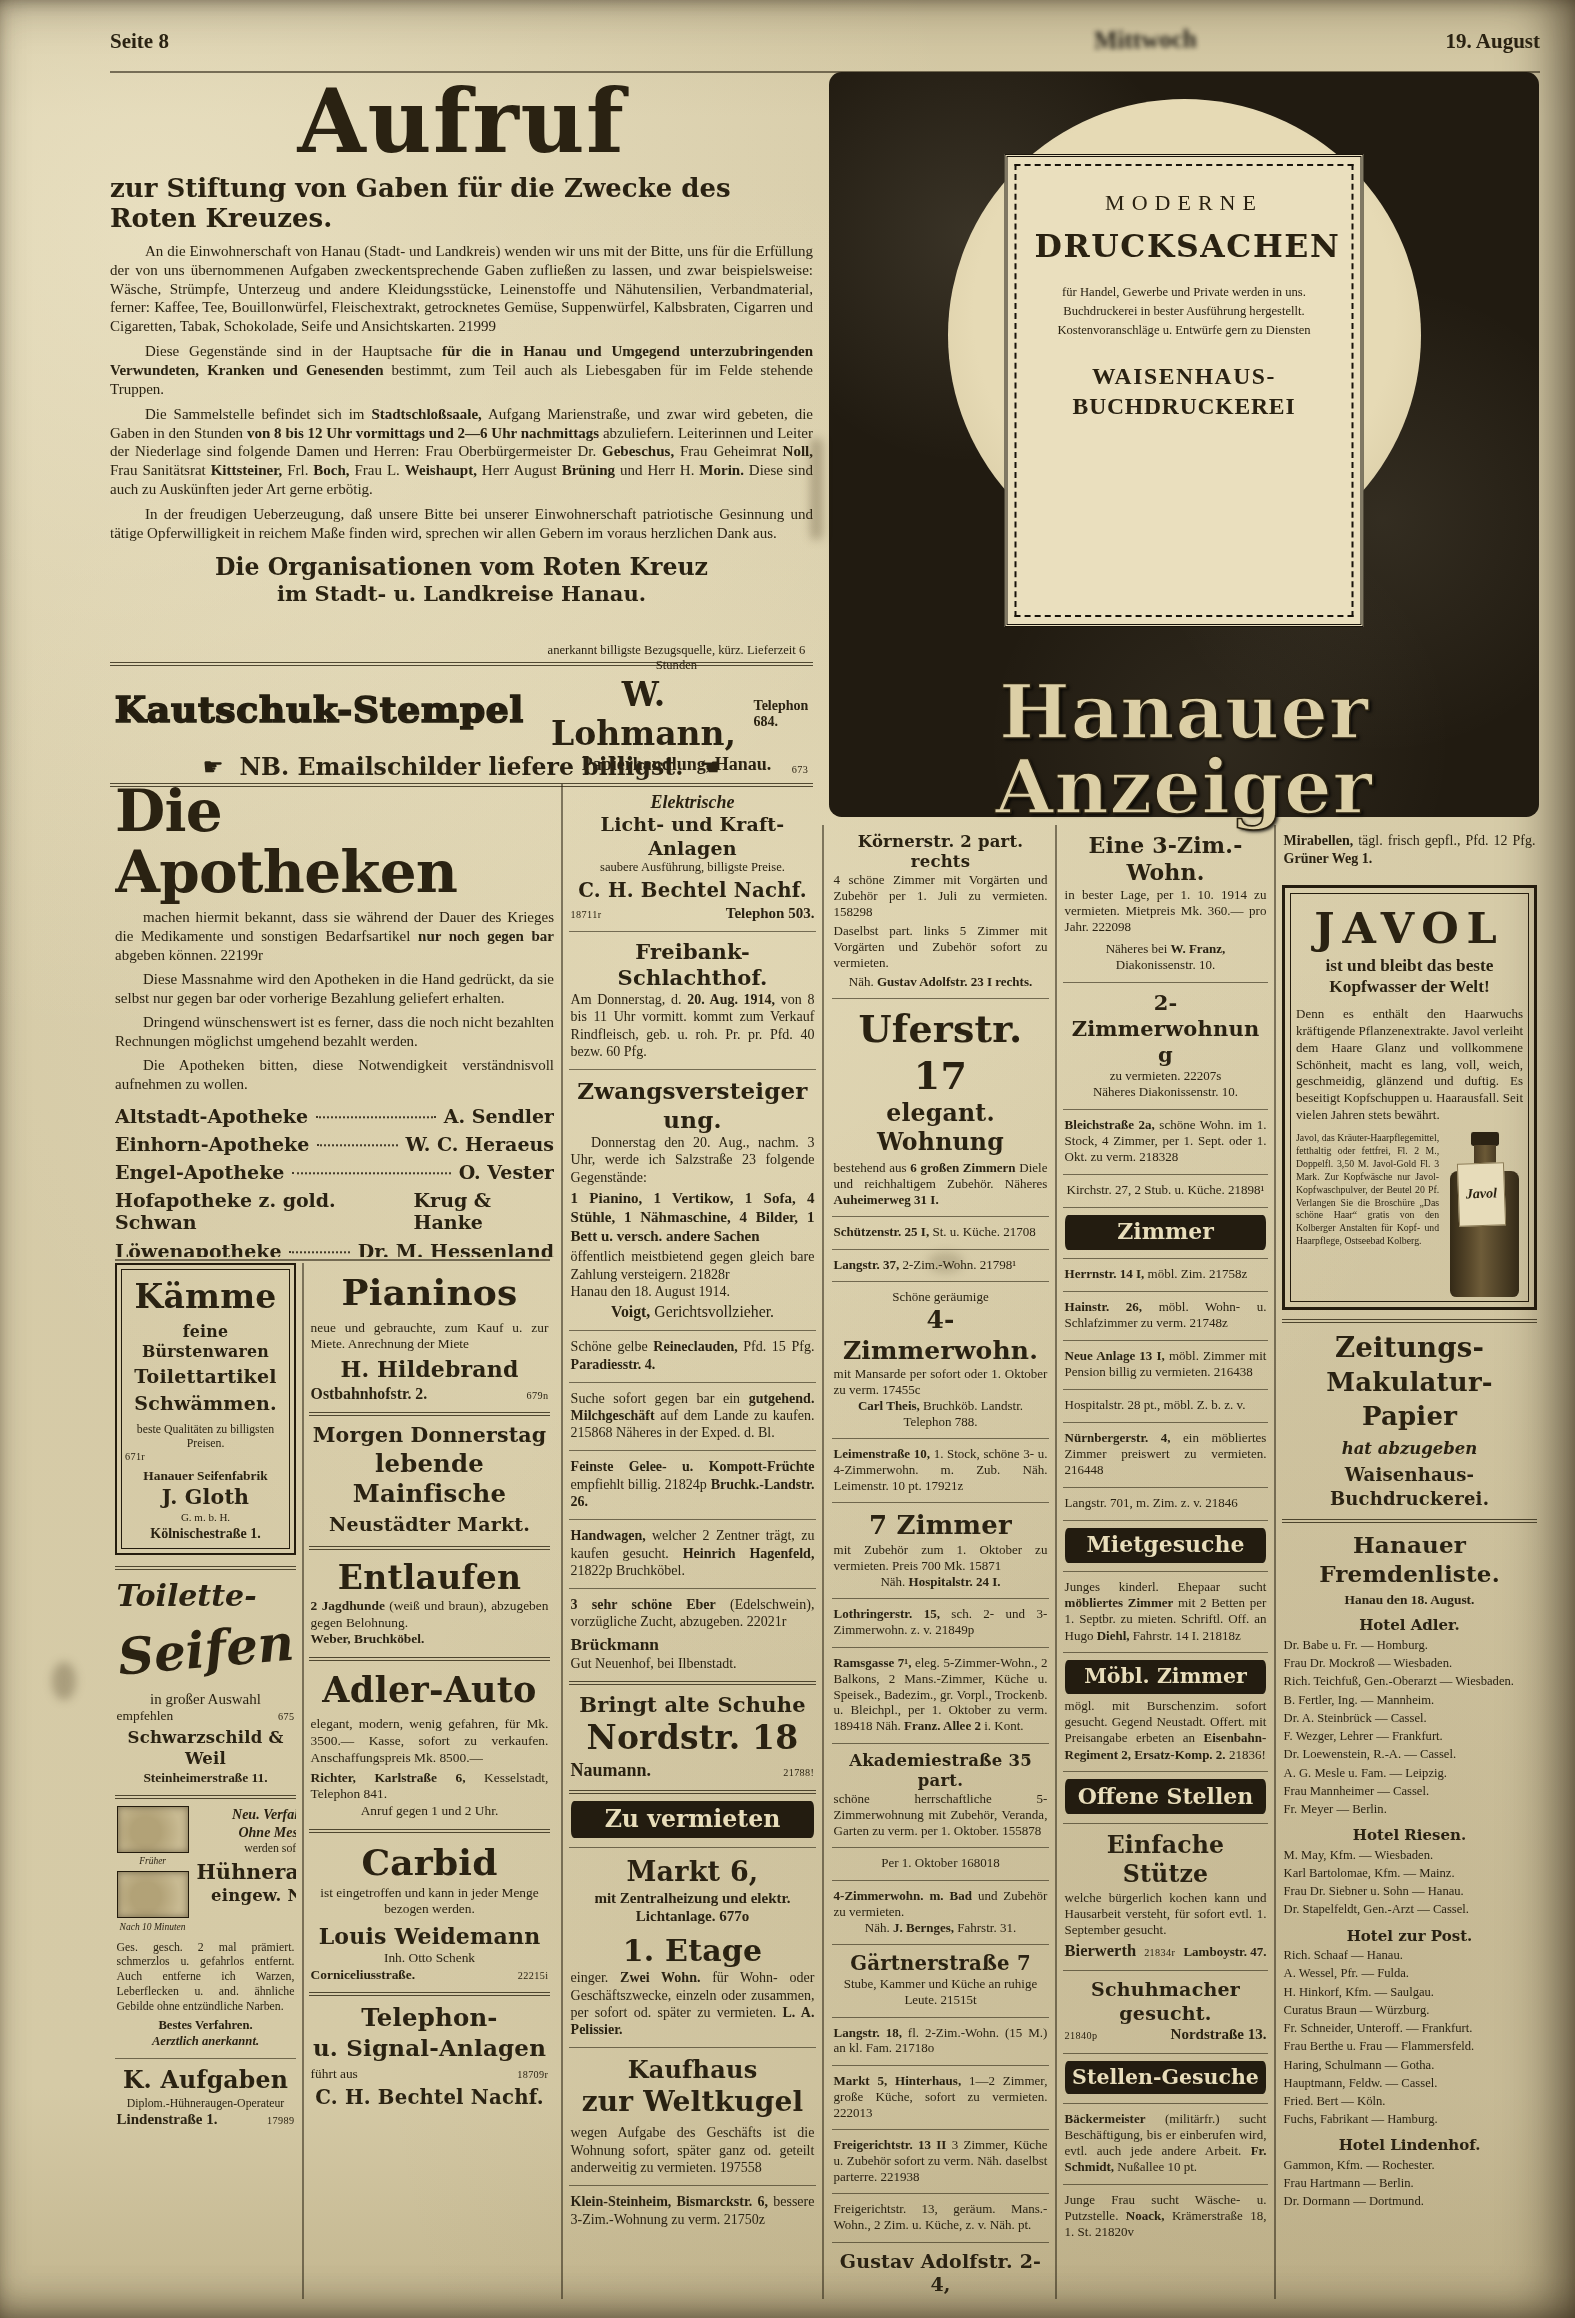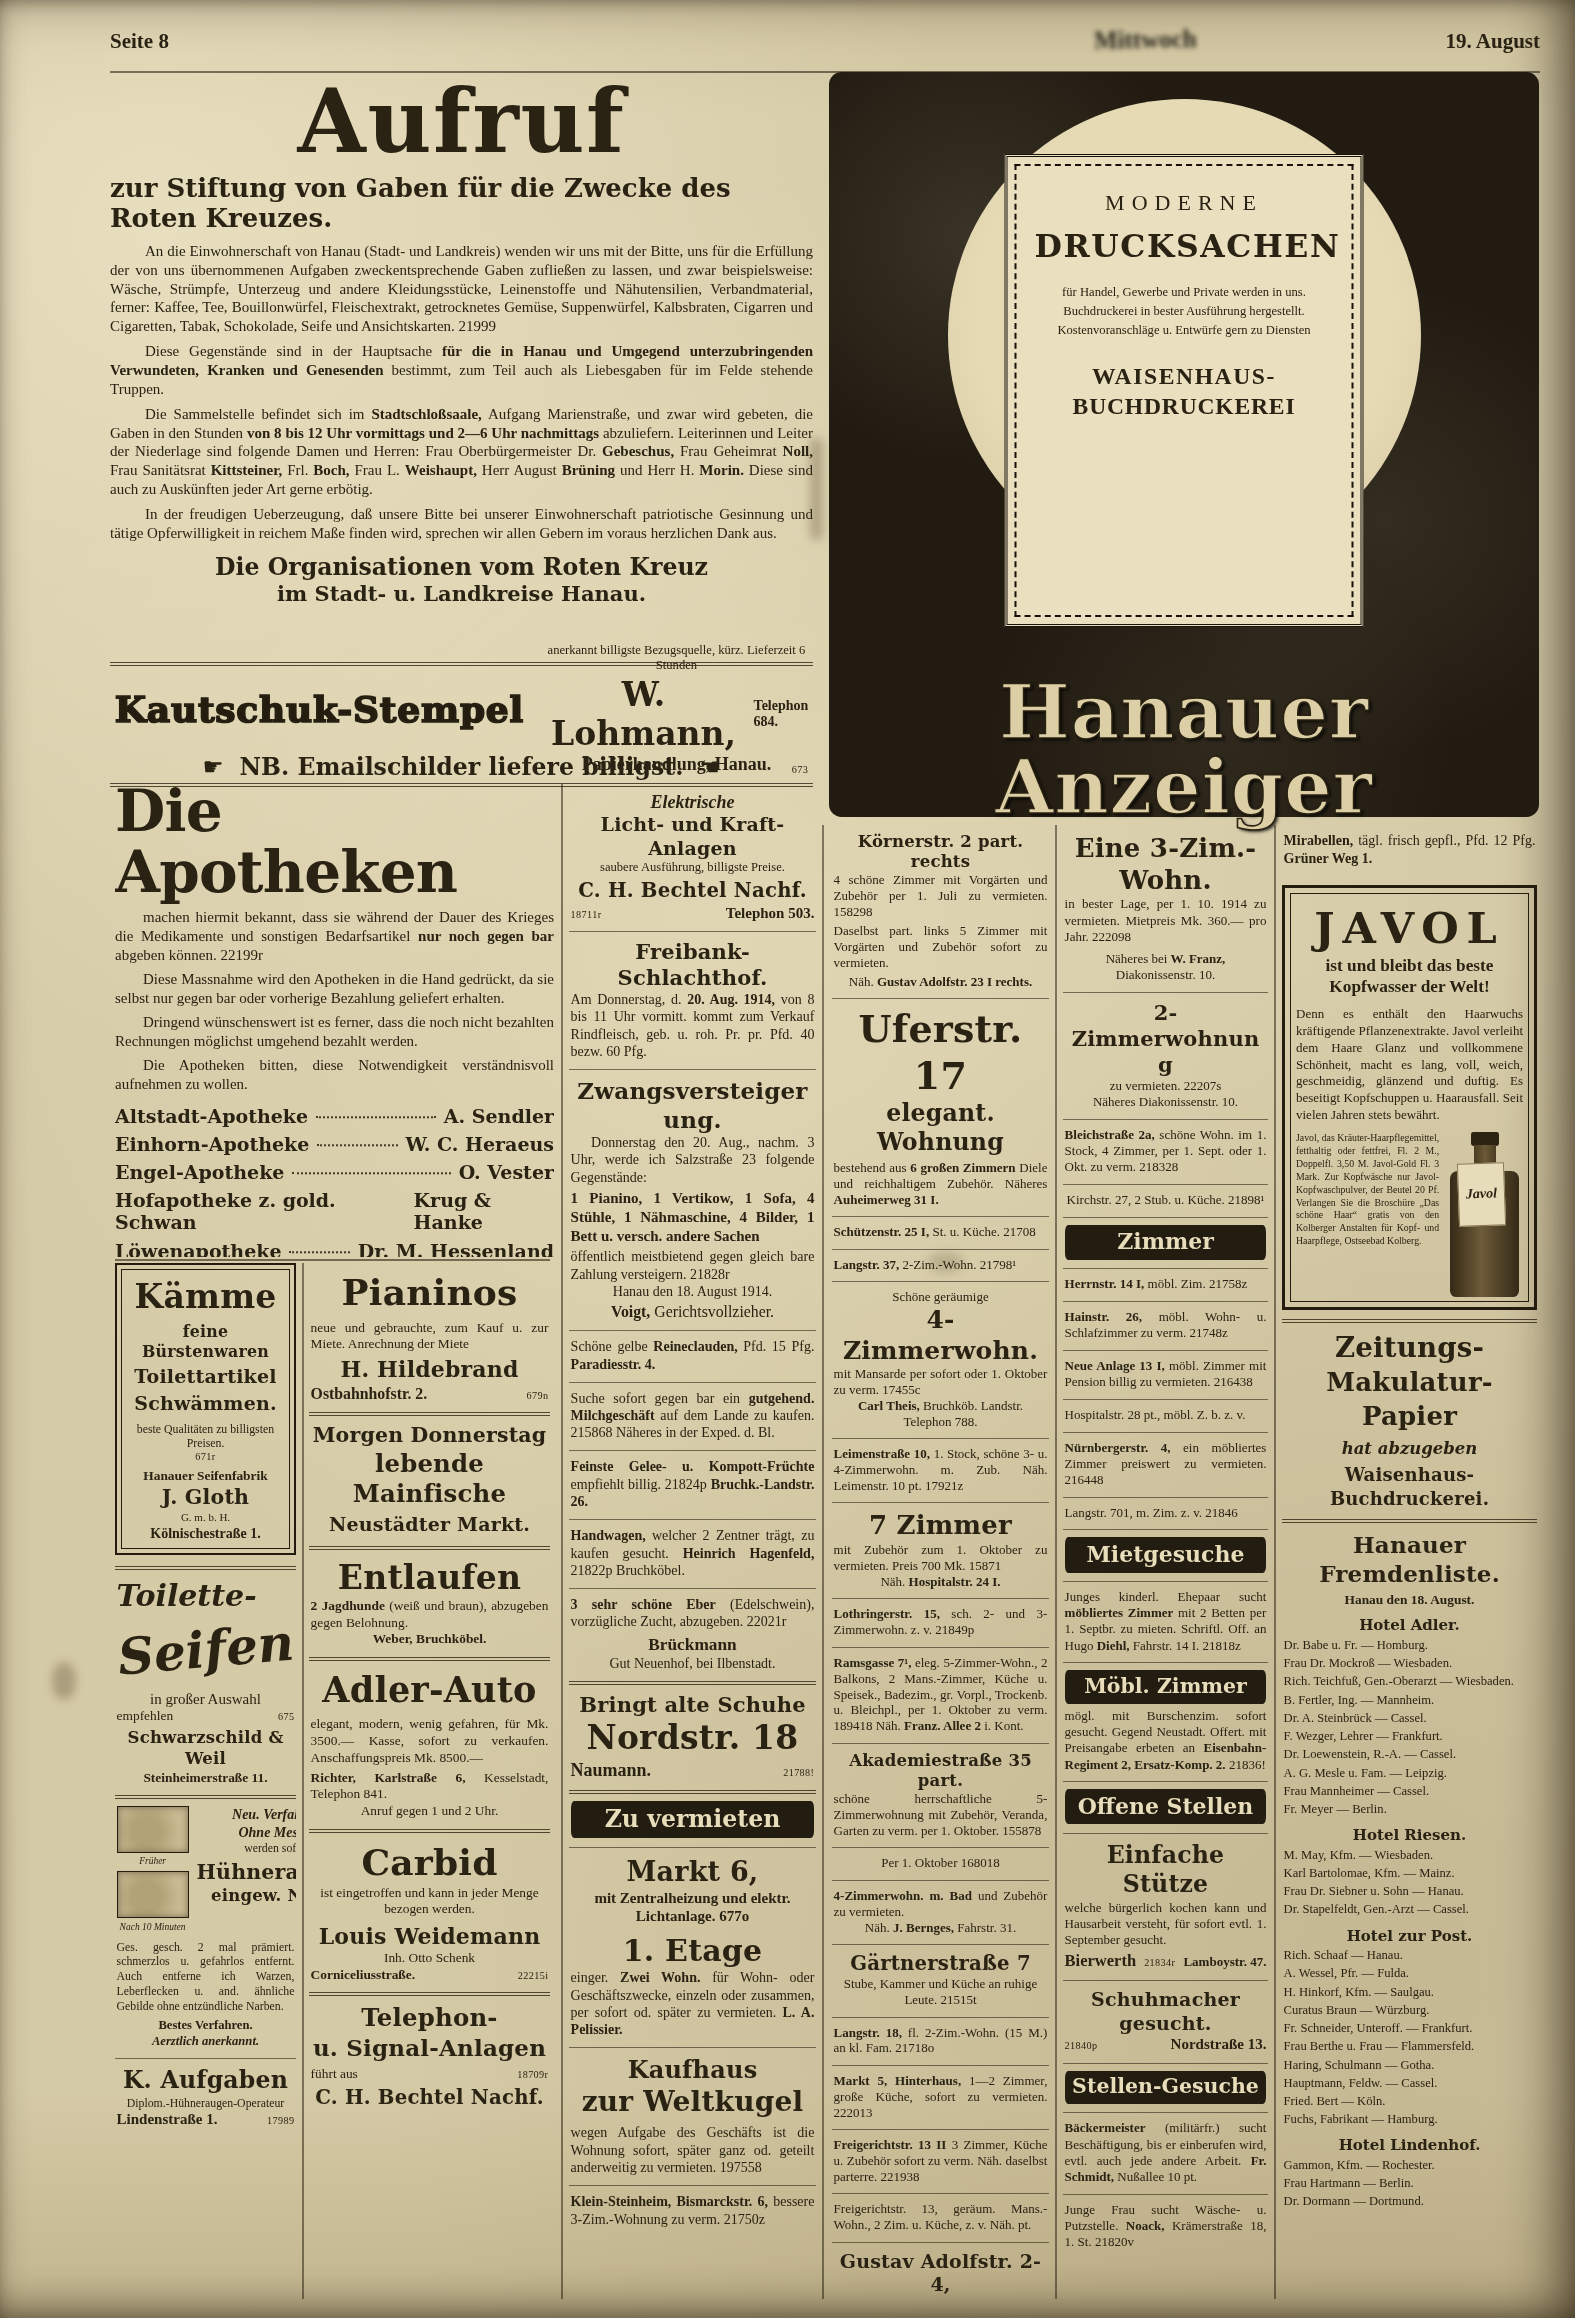--- a/index.html
+++ b/index.html
@@ -12,21 +12,21 @@
       radial-gradient(circle at 88% 85%, rgba(130,110,70,.20), rgba(130,110,70,0) 42%),
       linear-gradient(180deg,#cdc19c 0%,#d7cca9 5%,#d5caa6 90%,#c2b58e 100%);
     background-color:#d3c8a3;
     box-shadow: inset -27px 0 55px -12.6px rgba(36,24,10,.65),
                 inset 4.7px 0 22px -14px rgba(36,24,10,.4),
                 inset 0 -20.5px 43px -19px rgba(36,24,10,.5),
                 inset 0 9.5px 20.5px -14px rgba(36,24,10,.45);
     overflow:hidden}
   .jst{text-align:justify}
   .ctr{text-align:center}
-  .rt{text-align:center}
+  .rt{text-align:left}
   .h{font-weight:700;text-align:center;letter-spacing:0.2px;font-family:"DejaVu Serif",serif}
   .kick{font-style:italic;font-weight:700;text-align:center}
   .ref{font-size:10.2px;letter-spacing:0.4px}
   .row{display:flex;justify-content:space-between;align-items:baseline;gap:6.3px}
   .rev{background:#231c10;color:#e8ddba;font-weight:700;text-align:center;padding:3.9px 1.6px;
        border-radius:3.2px/7px;font-size:22px;font-family:"DejaVu Serif",serif}
   .ad{padding:7px 1.6px 8.7px;border-top:1.6px solid rgba(44,36,18,.6)}
   .ad.nt{border-top:none}
   .ad.thick{border-top:4.7px double rgba(44,36,18,.8)}
   .col{position:absolute;overflow:hidden;overflow-wrap:break-word}
@@ -464,21 +464,21 @@
       <div class="jst">Freigerichtstr. 13, geräum. Mans.-Wohn., 2 Zim. u. Küche, z. v. Näh. pt.</div>
     </div>
     <div class="ad">
       <div class="h" style="font-size:19px">Gustav Adolfstr. 2-4,</div>
 
     </div>
   </section>
 
   <section id="col-e" class="col">
     <div class="ad nt">
-      <div class="h" style="font-size:26px">Eine 3-Zim.-Wohn.</div>
+      <div class="h" style="font-size:22px">Eine 3-Zim.-Wohn.</div>
       <div class="jst">in bester Lage, per 1. 10. 1914 zu vermieten. Mietpreis Mk. 360.— pro Jahr.  222098</div>
       <div class="ctr" style="margin-top:6px">Näheres bei <b>W. Franz,</b> Diakonissenstr. 10.</div>
     </div>
     <div class="ad">
       <div class="h" style="font-size:21px">2-Zimmerwohnung</div>
       <div class="ctr">zu vermieten.  22207s</div>
       <div class="ctr">Näheres Diakonissenstr. 10.</div>
     </div>
     <div class="ad">
       <div class="jst"><b>Bleichstraße 2a,</b> schöne Wohn. im 1. Stock, 4 Zimmer, per 1. Sept. oder 1. Okt. zu verm.  218328</div>

